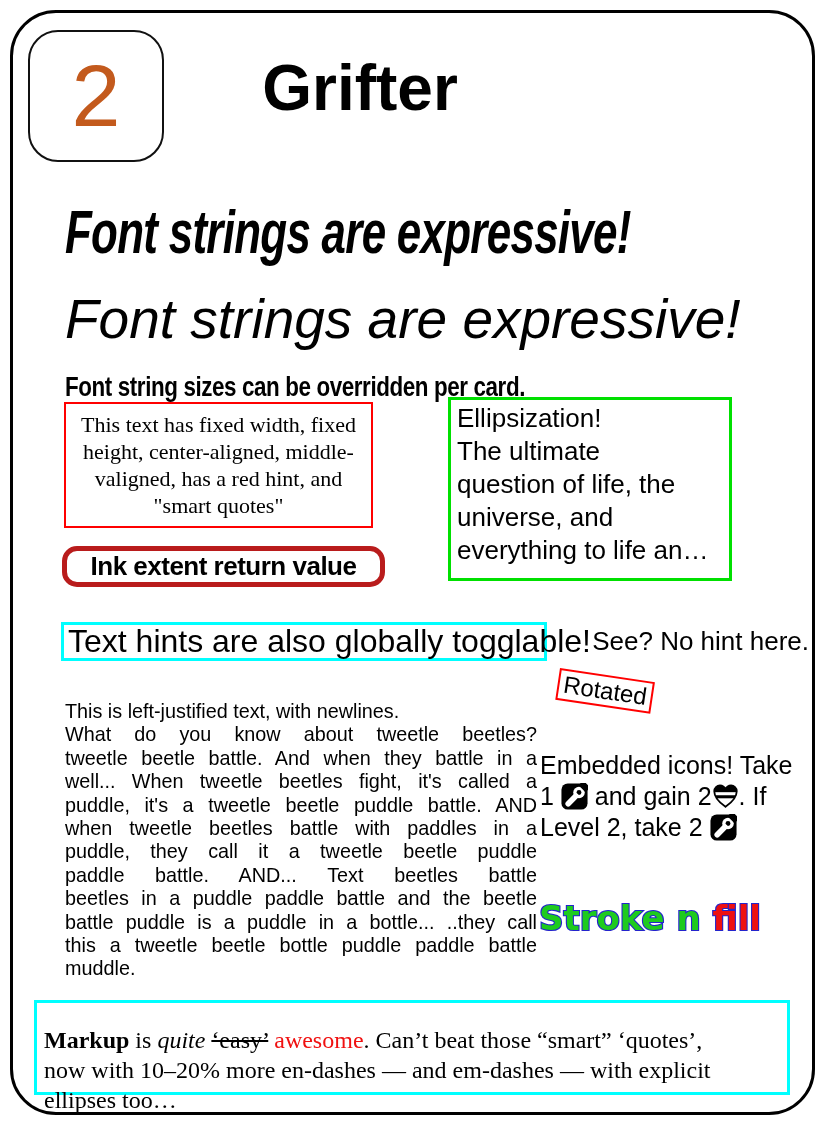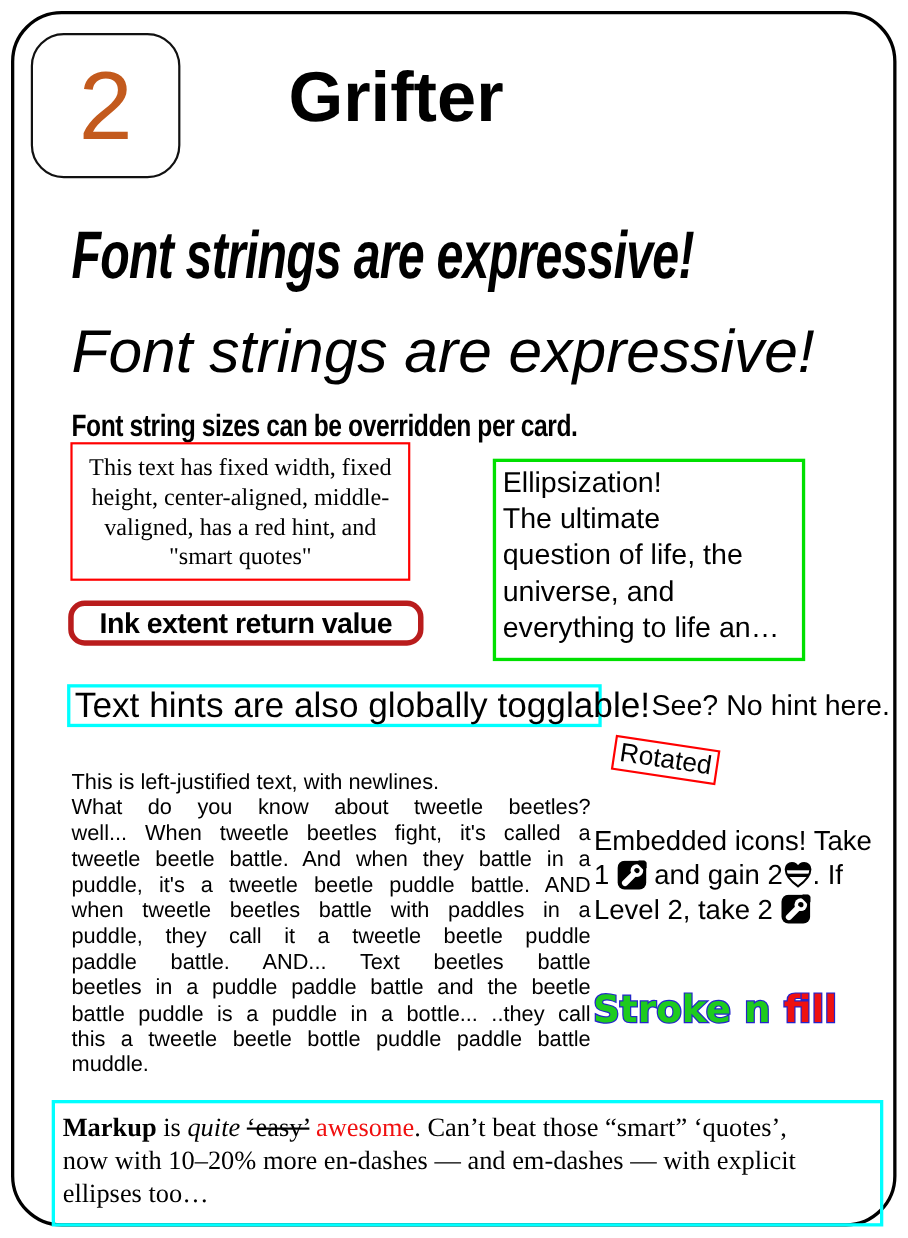--- a/index.html
+++ b/index.html
@@ -25,21 +25,21 @@
   .h3 .sq{display:inline-block;transform:scaleX(0.80);transform-origin:0 50%;
         font-size:28px;font-weight:bold;letter-spacing:-0.5px;}
 
   .fixed-box{position:absolute;left:64px;top:402px;width:305px;height:122px;
         border:2.5px solid var(--hint_red);display:flex;align-items:center;justify-content:center;
         font-family:"Liberation Serif",serif;font-size:22px;line-height:27px;
         text-align:center;white-space:pre-line;}
 
   .ellipsis-box{position:absolute;left:448px;top:397px;width:284px;height:184px;
         border:3px solid var(--hint_green);box-sizing:border-box;
-        padding:2px 6px;font-size:26px;line-height:33px;white-space:pre-line;margin-top:20px;}
+        padding:2px 6px;font-size:26px;line-height:33px;white-space:pre-line;}
 
   .ink-box{position:absolute;left:62px;top:546px;width:323px;height:41px;
         border:5px solid #b91c1c;border-radius:15px;box-sizing:border-box;
         display:flex;align-items:center;justify-content:center;
         font-size:26px;font-weight:bold;letter-spacing:-0.5px;white-space:nowrap;}
 
   .hint-box{position:absolute;left:61px;top:622px;width:486px;height:39px;
         border:3px solid var(--hint_cyan);box-sizing:border-box;
         display:flex;align-items:center;padding-left:4px;
         font-size:32px;white-space:nowrap;}
@@ -57,22 +57,22 @@
 
   .embedded{position:absolute;left:540px;top:750px;width:256px;
         font-size:25px;line-height:31px;}
   .inline-icon{width:27px;height:27px;vertical-align:-5px;}
 
   .strokefill{position:absolute;left:539px;top:898px;white-space:nowrap;
         font-family:"DejaVu Sans",sans-serif;font-size:34px;font-weight:bold;}
   .sf-green{color:var(--sf_fill_green);-webkit-text-stroke:2.2px var(--sf_stroke_blue);paint-order:stroke fill;}
   .sf-red{color:var(--sf_fill_red);-webkit-text-stroke:2.2px var(--sf_stroke_blue);paint-order:stroke fill;}
 
-  .markup-box{position:absolute;left:47px;top:1000px;width:756px;height:115px;
-        border:3.5px solid var(--hint_cyan);box-sizing:border-box;padding:8px 7px;
+  .markup-box{position:absolute;left:34px;top:1000px;width:756px;height:95px;
+        border:3.5px solid var(--hint_cyan);box-sizing:border-box;padding:22px 7px;
         font-family:"Liberation Serif",serif;font-size:24px;line-height:30px;}
   .b{font-weight:bold;}
   .i{font-style:italic;}
   .s{text-decoration:line-through;text-decoration-thickness:2px;}
   .red{color:var(--markup_red);}
 
   .svg-defs{position:absolute;width:0;height:0;overflow:hidden;}
 </style>
 </head>
 <body>
@@ -138,22 +138,22 @@
     <span>Text hints are also globally togglable!</span>
   </div>
 
   <div class="no-hint">See? No hint here.</div>
 
   <div class="rotated">Rotated</div>
 
   <div class="paragraph">
       <div class="pline">This is left-justified text, with newlines.</div>
       <div class="pline j">What do you know about tweetle beetles?</div>
+      <div class="pline j">tweetle beetle battle. And when they battle in a</div>
       <div class="pline j">well... When tweetle beetles fight, it's called a</div>
-      <div class="pline j">tweetle beetle battle. And when they battle in a</div>
       <div class="pline j">puddle, it's a tweetle beetle puddle battle. AND</div>
       <div class="pline j">when tweetle beetles battle with paddles in a</div>
       <div class="pline j">puddle, they call it a tweetle beetle puddle</div>
       <div class="pline j">paddle battle. AND... Text beetles battle</div>
       <div class="pline j">beetles in a puddle paddle battle and the beetle</div>
       <div class="pline j">battle puddle is a puddle in a bottle... ..they call</div>
       <div class="pline j">this a tweetle beetle bottle puddle paddle battle</div>
       <div class="pline">muddle.</div>
     </div>
 

